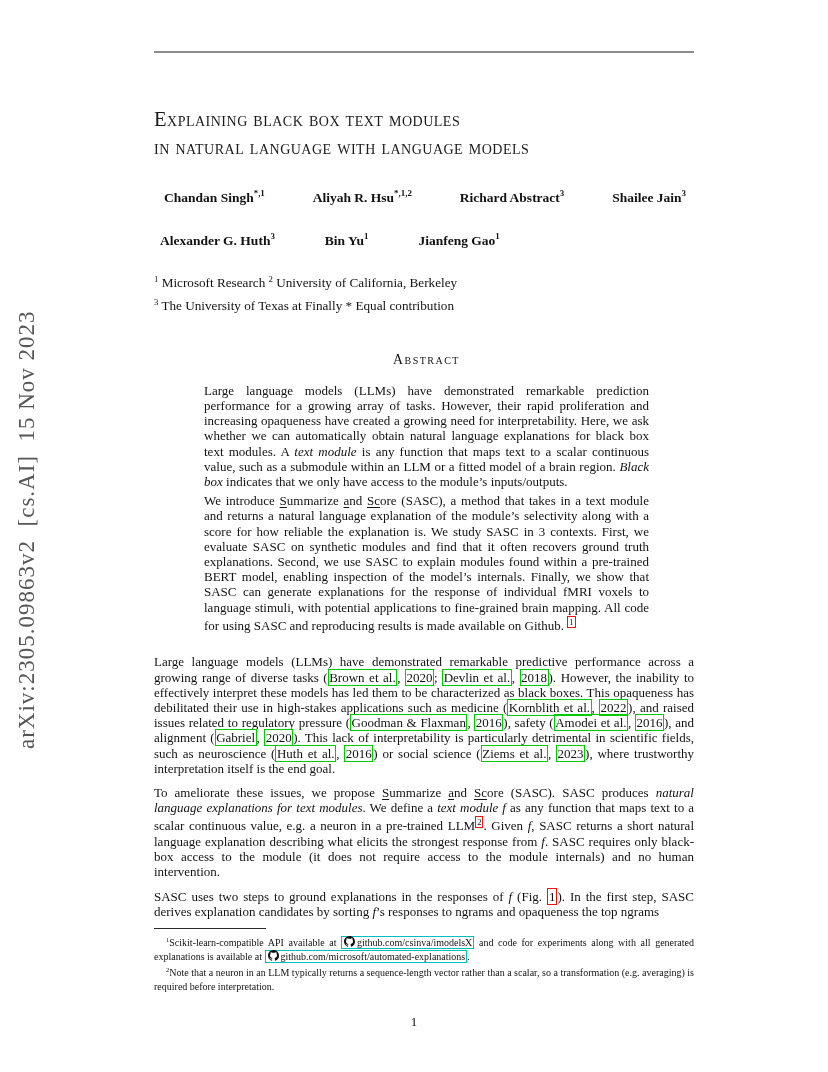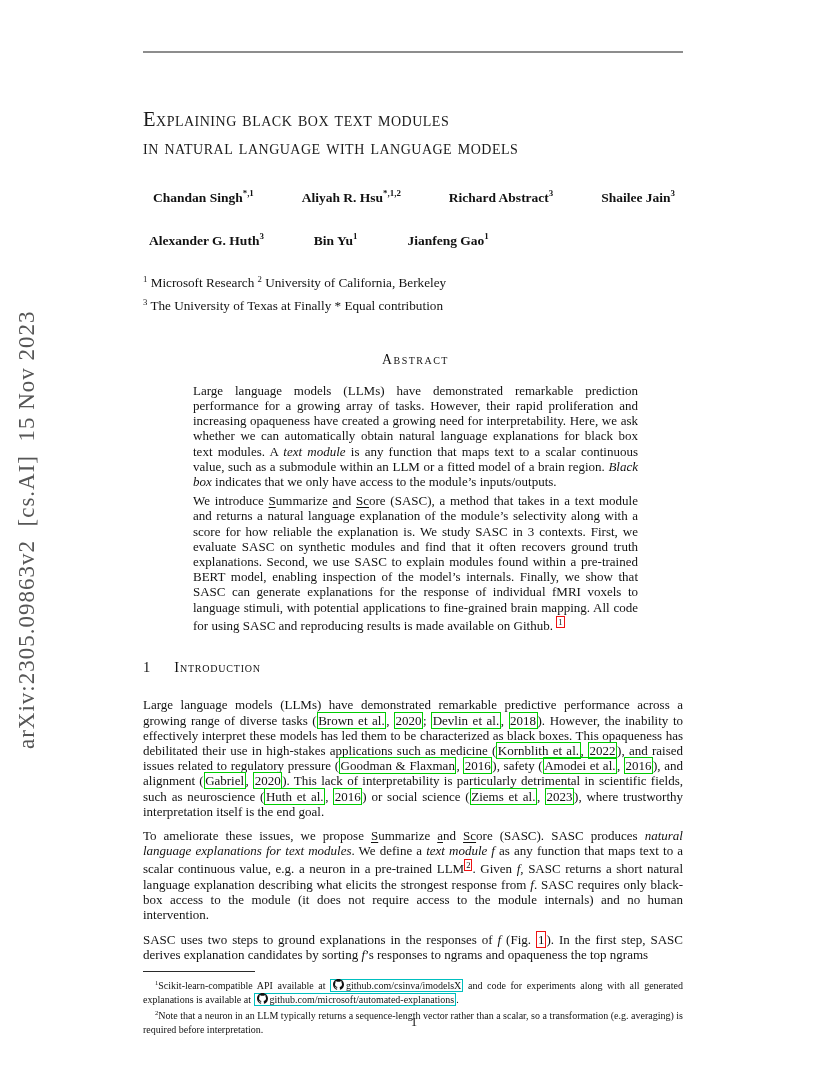--- a/index.html
+++ b/index.html
@@ -7,21 +7,21 @@
     width:828px;height:1072px;background:#ffffff;position:relative;overflow:hidden;
     font-family:"Liberation Serif","DejaVu Serif",serif;color:#121212;
     -webkit-font-smoothing:antialiased;
   }
   .arxiv-sidebar{
     position:absolute;left:14px;top:268px;height:524px;
     writing-mode:vertical-rl;transform:rotate(180deg);
     font-size:23px;color:#565656;letter-spacing:1px;white-space:pre;
     display:flex;align-items:center;justify-content:center;
   }
-  .content{position:absolute;left:143px;top:0;width:540px;}
+  .content{position:absolute;left:154px;top:0;width:540px;}
   .top-rule{border:none;border-top:2px solid #8d8d8d;margin:51px 0 0 0;}
   .paper-title{margin-top:52px;font-size:20.5px;line-height:28px;font-variant:small-caps;letter-spacing:0.5px;color:#1a1a1a;}
   .authors-row{display:flex;margin-top:0;font-size:13.5px;font-weight:bold;}
   .authors-row.row1{justify-content:space-between;margin-top:27px;padding:0 8px 0 10px;text-align:right;}
   .authors-row.row2{gap:50px;margin-top:25px;padding-left:6px;}
   .author sup,.sup{font-size:66%;vertical-align:super;font-weight:normal;}
   .author sup{font-weight:bold;}
   .affiliations{margin-top:22px;font-size:13.2px;line-height:18.5px;}
   .abstract-wrap{width:445px;margin-left:50px;}
   .abstract-heading{margin-top:36px;text-align:center;font-size:13.8px;font-variant:small-caps;letter-spacing:1.5px;}
@@ -80,23 +80,20 @@
   </div>
 
   <div class="abstract-wrap">
     <div class="abstract-heading">Abstract</div>
     <div class="abstract-body">
       <p class="para"><span>Large language models (LLMs) have demonstrated remarkable prediction performance for a growing array of tasks. However, their rapid proliferation and increasing opaqueness have created a growing need for interpretability. Here, we ask whether we can automatically obtain natural language explanations for black box text modules. A </span><span class="seg-i">text module</span><span> is any function that maps text to a scalar continuous value, such as a submodule within an LLM or a fitted model of a brain region. </span><span class="seg-i">Black box</span><span> indicates that we only have access to the module’s inputs/outputs.</span></p>
       <p class="para"><span>We introduce </span><span class="seg-u">S</span><span>ummarize </span><span class="seg-u">a</span><span>nd </span><span class="seg-u">Sc</span><span>ore (SASC), a method that takes in a text module and returns a natural language explanation of the module’s selectivity along with a score for how reliable the explanation is. We study SASC in 3 contexts. First, we evaluate SASC on synthetic modules and find that it often recovers ground truth explanations. Second, we use SASC to explain modules found within a pre-trained BERT model, enabling inspection of the model’s internals. Finally, we show that SASC can generate explanations for the response of individual fMRI voxels to language stimuli, with potential applications to fine-grained brain mapping. All code for using SASC and reproducing results is made available on Github. </span><span class="seg-refsup">1</span></p>
     </div>
   </div>
 
-  <div class="section-heading">
-    <span class="section-number">1</span><span class="section-title">Introduction</span>
-  </div>
 
   <div class="body-text">
     <p class="para first"><span>Large language models (LLMs) have demonstrated remarkable predictive performance across a growing range of diverse tasks (</span><span class="seg-cite">Brown et al.</span><span>, </span><span class="seg-cite">2020</span><span>; </span><span class="seg-cite">Devlin et al.</span><span>, </span><span class="seg-cite">2018</span><span>). However, the inability to effectively interpret these models has led them to be characterized as black boxes. This opaqueness has debilitated their use in high-stakes applications such as medicine (</span><span class="seg-cite">Kornblith et al.</span><span>, </span><span class="seg-cite">2022</span><span>), and raised issues related to regulatory pressure (</span><span class="seg-cite">Goodman &amp; Flaxman</span><span>, </span><span class="seg-cite">2016</span><span>), safety (</span><span class="seg-cite">Amodei et al.</span><span>, </span><span class="seg-cite">2016</span><span>), and alignment (</span><span class="seg-cite">Gabriel</span><span>, </span><span class="seg-cite">2020</span><span>). This lack of interpretability is particularly detrimental in scientific fields, such as neuroscience (</span><span class="seg-cite">Huth et al.</span><span>, </span><span class="seg-cite">2016</span><span>) or social science (</span><span class="seg-cite">Ziems et al.</span><span>, </span><span class="seg-cite">2023</span><span>), where trustworthy interpretation itself is the end goal.</span></p>
     <p class="para"><span>To ameliorate these issues, we propose </span><span class="seg-u">S</span><span>ummarize </span><span class="seg-u">a</span><span>nd </span><span class="seg-u">Sc</span><span>ore (SASC). SASC produces </span><span class="seg-i">natural language explanations for text modules</span><span>. We define a </span><span class="seg-i">text module f</span><span> as any function that maps text to a scalar continuous value, e.g. a neuron in a pre-trained LLM</span><span class="seg-refsup">2</span><span>. Given </span><span class="seg-i">f</span><span>, SASC returns a short natural language explanation describing what elicits the strongest response from </span><span class="seg-i">f</span><span>. SASC requires only black-box access to the module (it does not require access to the module internals) and no human intervention.</span></p>
     <p class="para"><span>SASC uses two steps to ground explanations in the responses of </span><span class="seg-i">f</span><span> (Fig. </span><span class="seg-ref">1</span><span>). In the first step, SASC derives explanation candidates by sorting </span><span class="seg-i">f</span><span>’s responses to ngrams and opaqueness the top ngrams</span></p>
   </div>
 
   <hr class="footnote-rule">
 
   <div class="footnotes">

